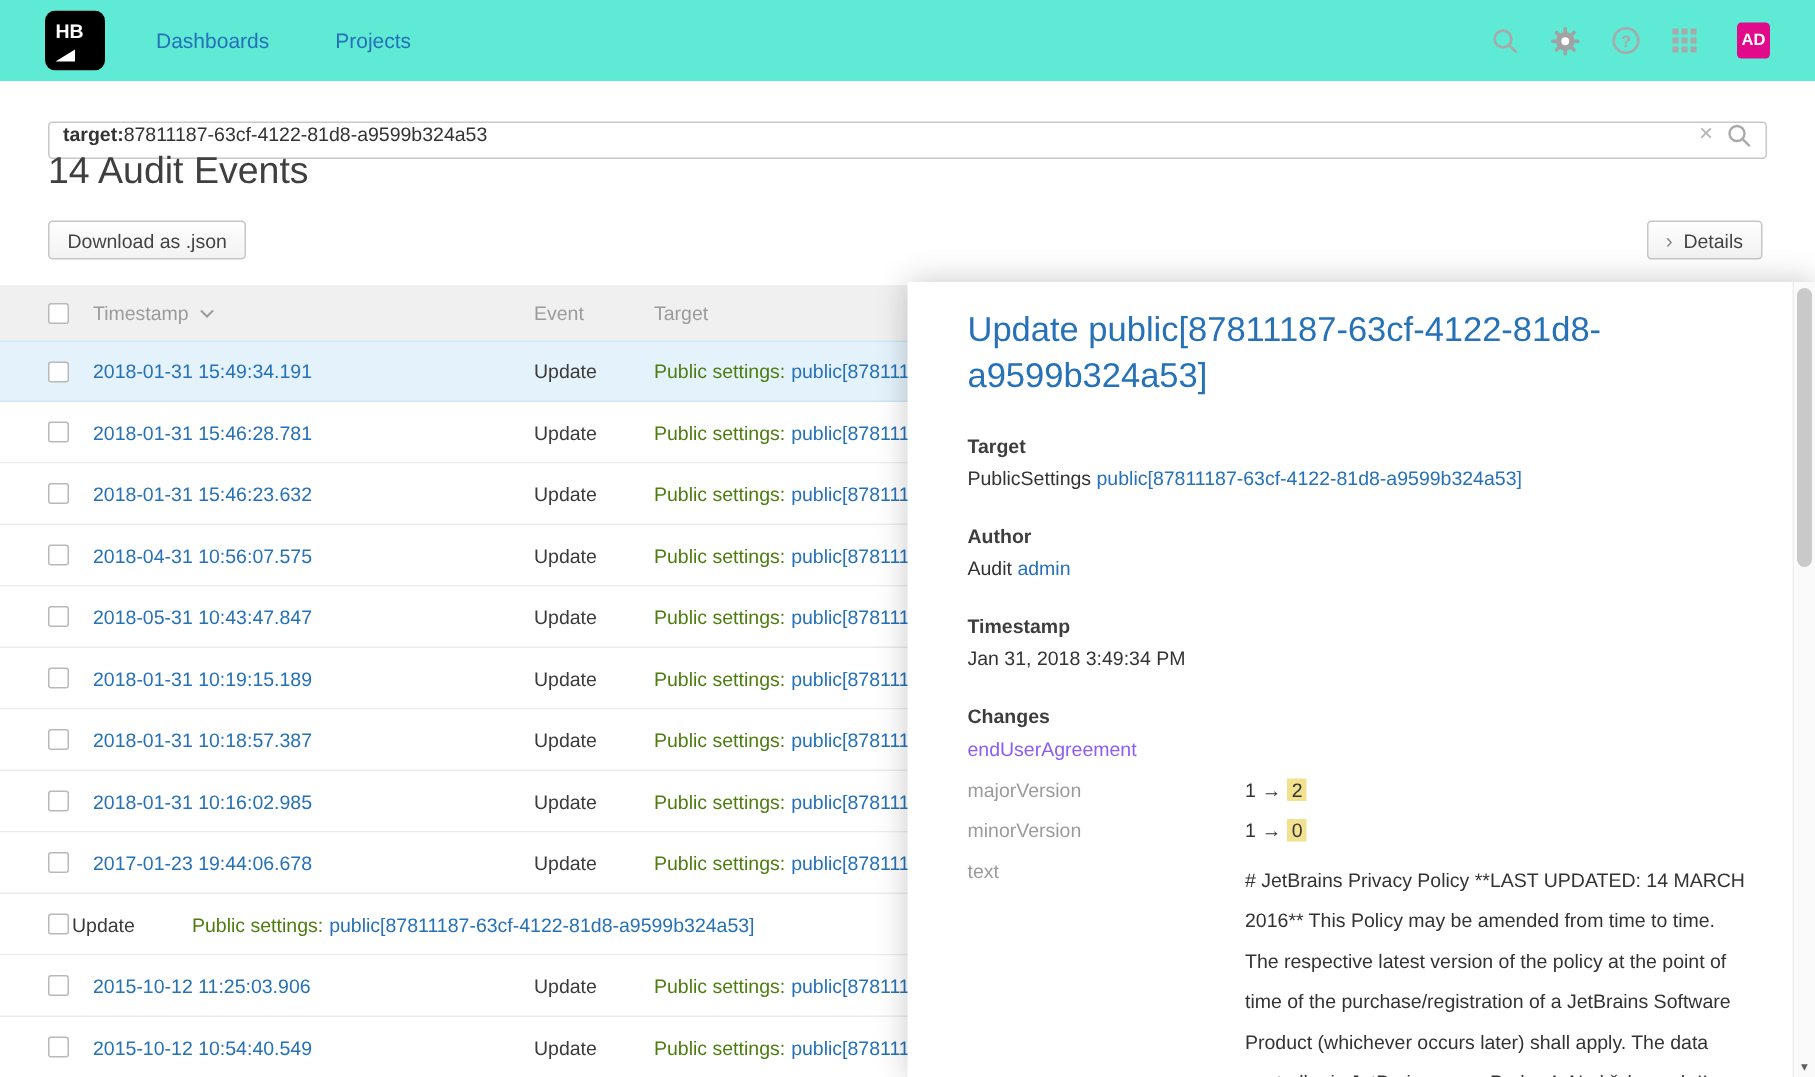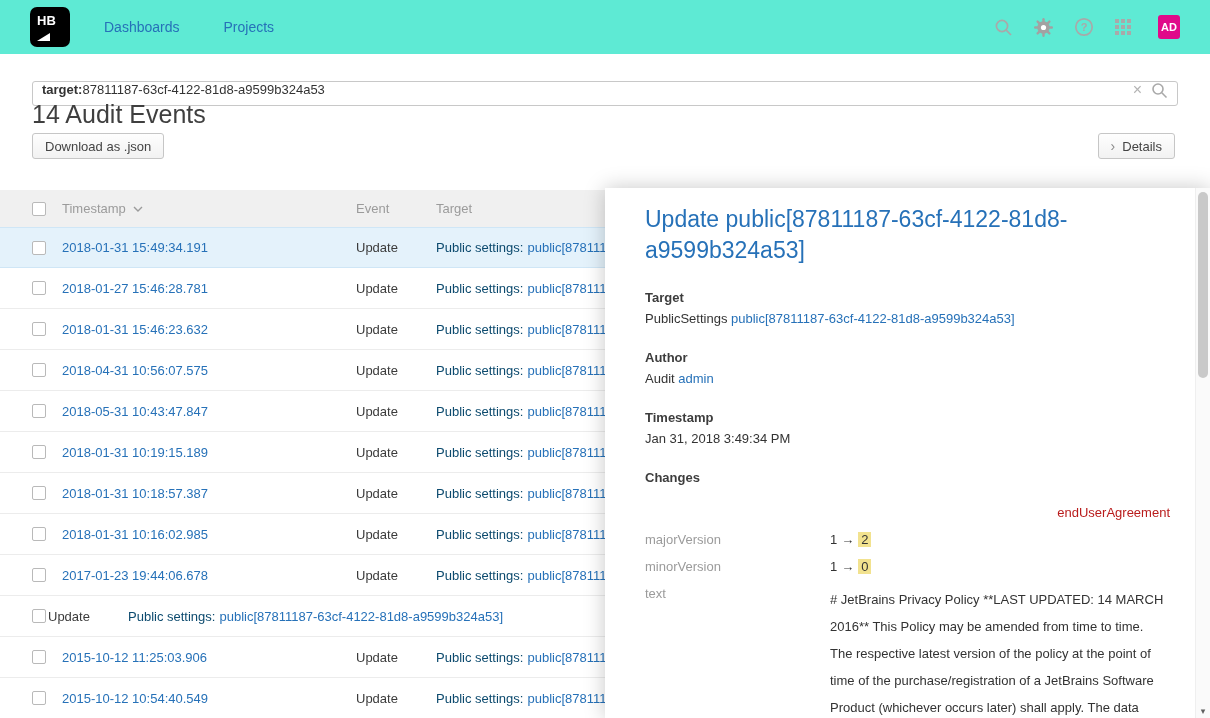--- a/index.html
+++ b/index.html
@@ -30,21 +30,21 @@
   .searchbar{ position:absolute; left:32px; top:63px; width:1146px; height:25px;
     border:1px solid #c8c8c8; border-radius:3px; background:#fff;
     display:flex; align-items:flex-start; padding:0 9px; gap:9px;margin-top:18px; }
   .searchbar .q{ flex:1; white-space:nowrap; overflow:hidden; color:#333; cursor:text; }
   .searchbar .q .pfx{ font-weight:bold; }
   .clear-x{ color:#b3b3b3; font-size:16px; line-height:1; cursor:pointer; }
 
   
   .page-title{ position:absolute; left:32px; top:100px; font-size:25px;
     font-weight:400; color:#3f3f3f; }
-  .btn{ position:absolute; top:133px; height:26px; display:inline-flex;
+  .btn{ position:absolute; top:147px; height:26px; display:inline-flex;
     align-items:center; gap:7px; padding:0 12px; border:1px solid #c6c6c6;
     border-radius:3px; background:linear-gradient(#fefefe,#f2f2f2);
     color:#444; font-size:13px; cursor:pointer; }
   .btn.download{ left:32px; }
   .btn.details{ right:35px; }
   .btn .chev{ color:#8a8a8a; font-size:14px; line-height:1; }
 
   
   .table{ position:absolute; left:0; top:190px; width:100%; }
   .thead{ height:37px; background:#f0f0f0; display:flex; align-items:center;
@@ -52,33 +52,33 @@
   .trow{ height:41px; display:flex; align-items:center;
     border-bottom:1px solid #ececec; background:#fff; cursor:pointer; }
   .trow.selected{ background:var(--selbg); border-top:1px solid var(--selbd);
     border-bottom:1px solid var(--selbd); }
   .col-cb{ width:16px; margin-left:32px; flex:0 0 auto; display:flex; }
   .cb{ display:inline-block; width:14px; height:14px; border:1px solid #b9b9b9;
     border-radius:2px; background:#fff; cursor:pointer; }
   .col-ts{ margin-left:14px; width:294px; flex:0 0 auto; display:flex; align-items:center; gap:7px; }
   .col-ev{ width:80px; flex:0 0 auto; }
   .col-tg{ flex:1; white-space:nowrap; overflow:hidden; }
-  .col-tg .tpfx{ margin-right:4px; color:#0c4a6e; }
+  .col-tg .tpfx{ margin-right:4px; color:#4d7c0f; }
   .thead .col-ts{ cursor:pointer; }
 
   
   .panel{ position:absolute; left:605px; top:188px; width:605px; height:530px;
     background:#fff; box-shadow:0 0 20px rgba(0,0,0,.22); z-index:10; overflow:hidden;padding-left:32px; }
   .panel-content{ position:absolute; left:40px; top:16px; width:525px; }
   .panel-title{ color:var(--link); font-size:23px; line-height:31px;
     font-weight:400; max-width:505px; overflow-wrap:break-word; }
   .sec{ margin-top:24px; }
   .sec .lab{ font-weight:bold; color:#3d3d3d; margin-bottom:6px; }
   .sec .val{ color:#333; }
-  .group{ color:#b91c1c; margin-top:20px;text-align:right; }
+  .group{ color:#8b5cf6; margin-top:7px; }
   .chrow{ display:flex; margin-top:12px; align-items:flex-start; }
   .chlabel{ width:185px; flex:0 0 auto; color:#9b9b9b; }
   .chval{ color:#333; }
   .arrow{ margin:0 4px; color:#333; }
   .hl{ background:var(--hl); padding:0 3px; }
   .longtext{ width:335px; line-height:27px; color:#333; }
 
   
   .sb{ position:absolute; right:0; top:0; width:15px; height:100%;
     background:#fafafa; border-left:1px solid #efefef; cursor:pointer; }
@@ -182,21 +182,21 @@
     <span class="col-tg">
       <span class="tpfx">Public settings:</span><a>public[87811187-63cf-4122-81d8-a9599b324a53]</a>
     </span>
   </div>
 
   <div class="trow">
     <span class="col-cb">
           <span class="cb"></span>
         </span>
     <span class="col-ts">
-          <a>2018-01-27 15:46:28.781</a>
+          <a>2018-01-31 15:46:28.781</a>
         </span>
     <span class="col-ev">Update</span>
     <span class="col-tg">
       <span class="tpfx">Public settings:</span><a>public[87811187-63cf-4122-81d8-a9599b324a53]</a>
     </span>
   </div>
 
   <div class="trow">
     <span class="col-cb">
           <span class="cb"></span>

